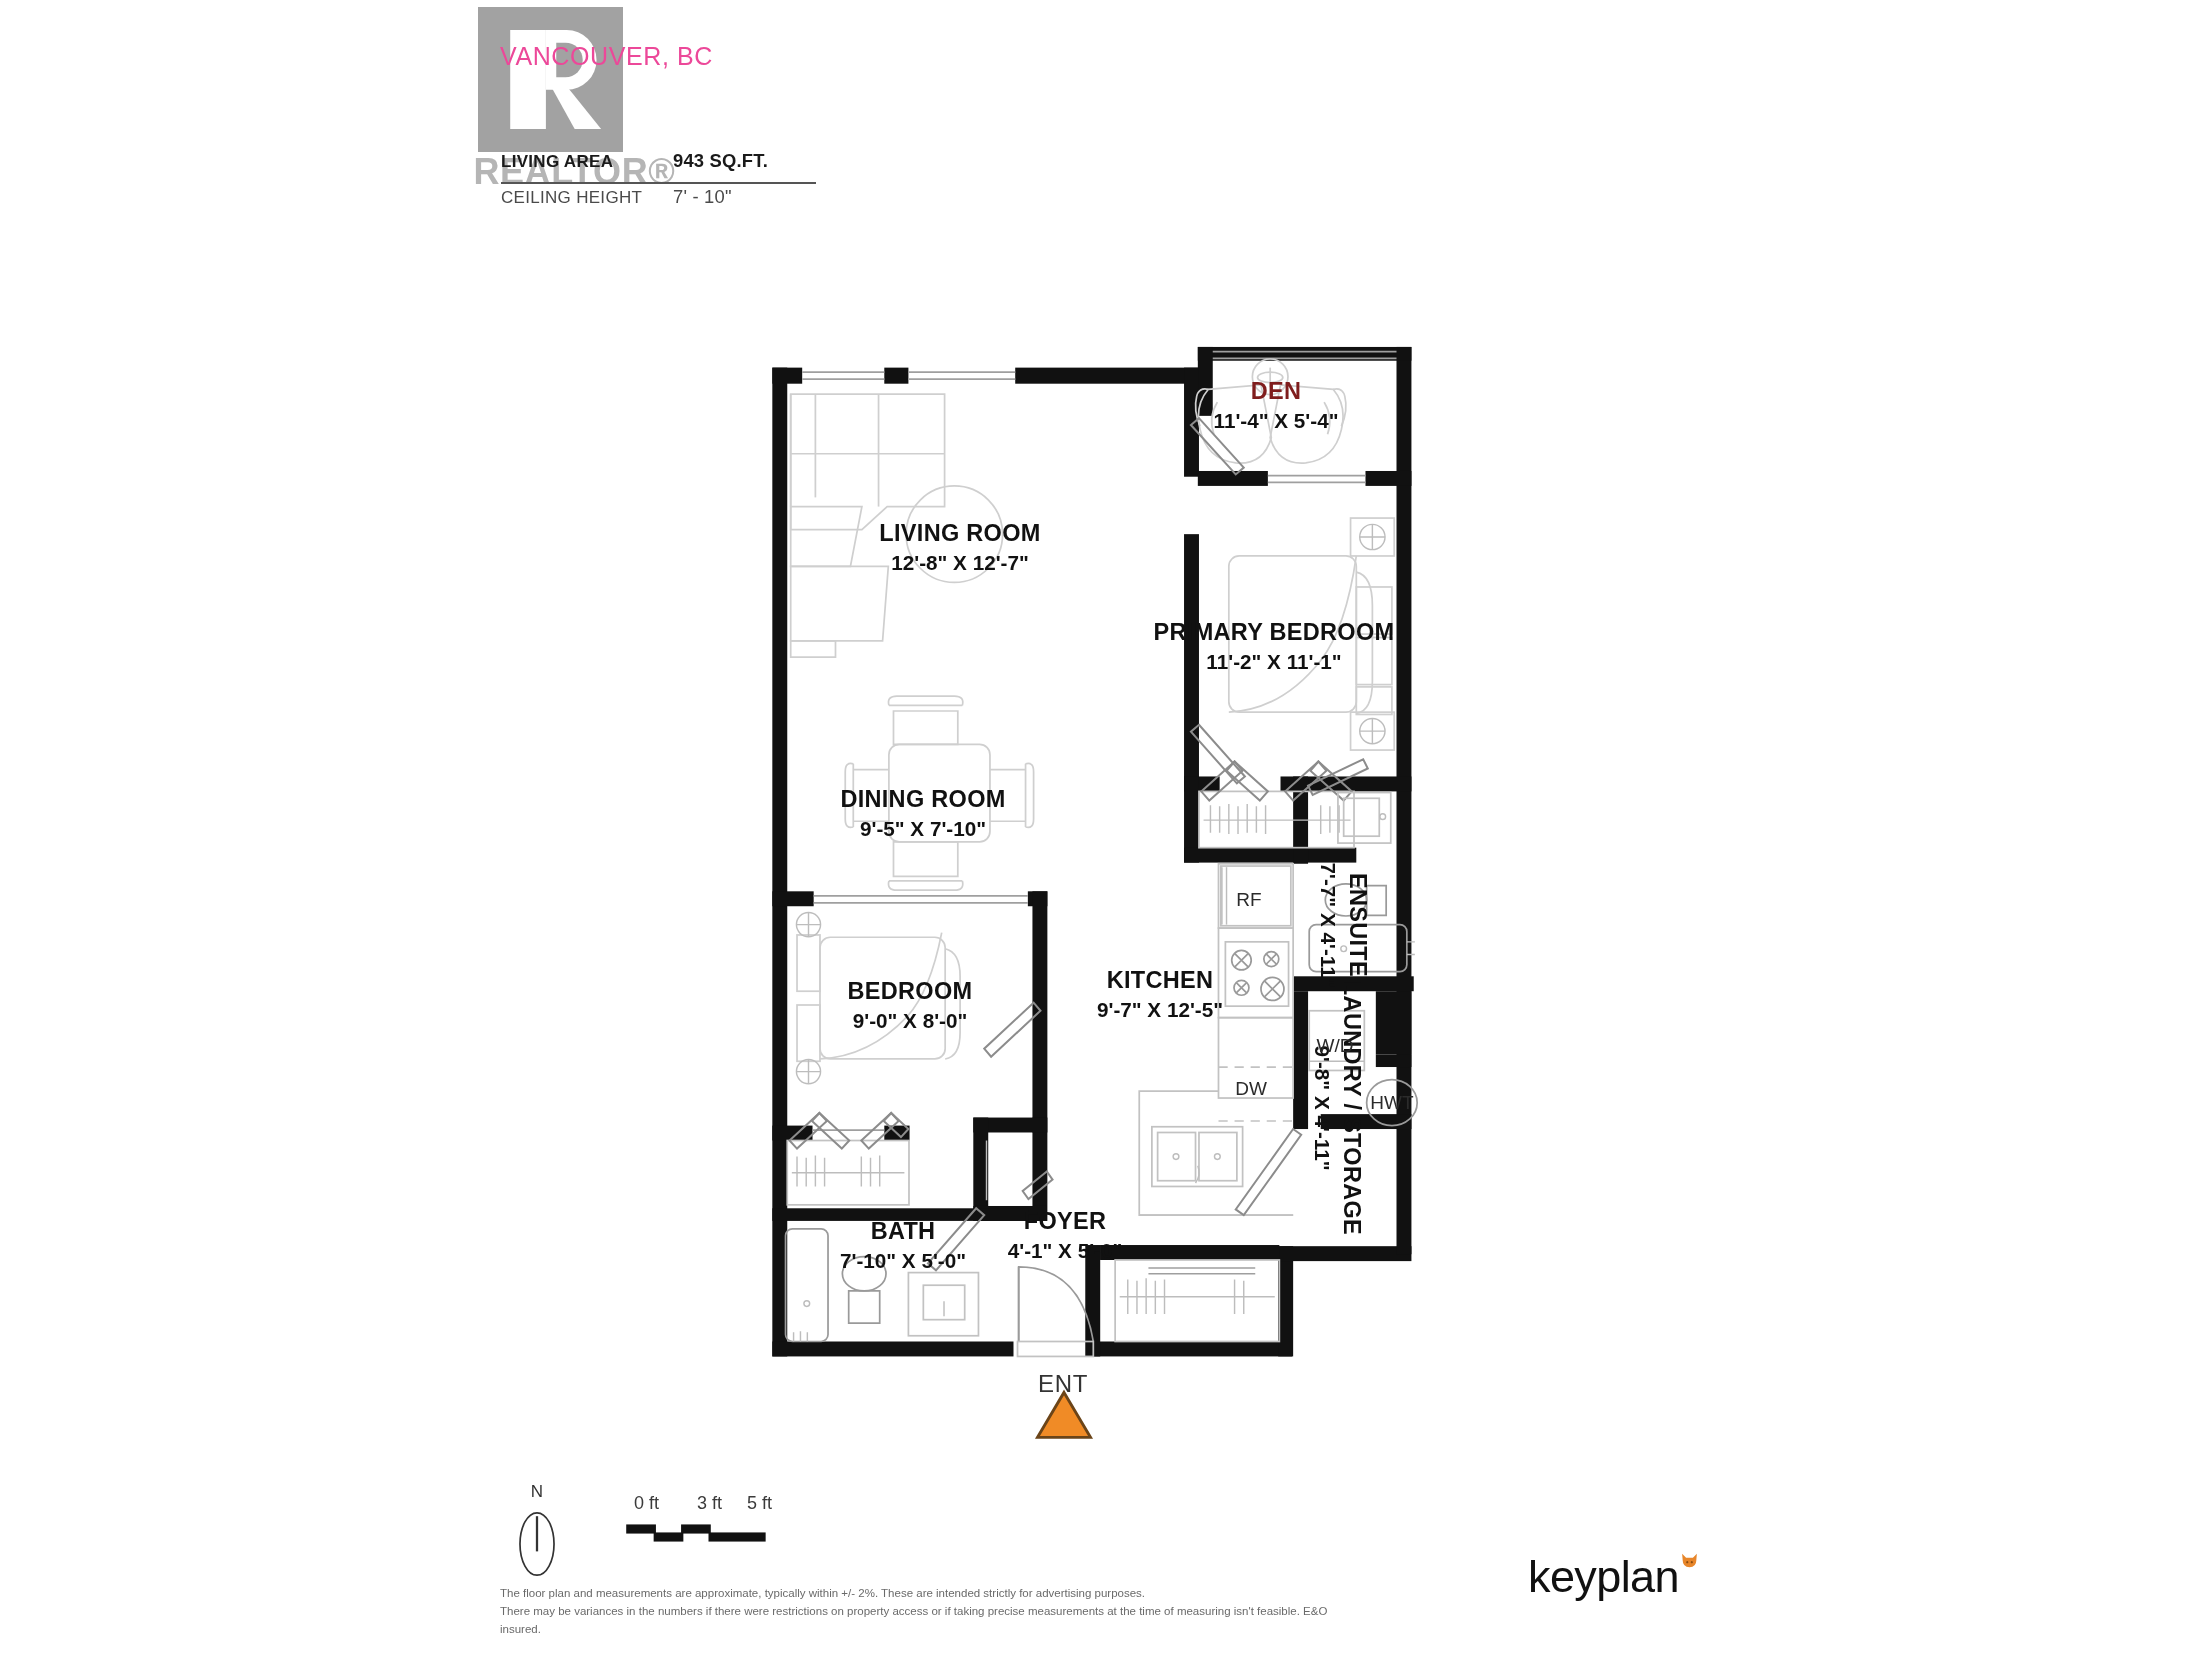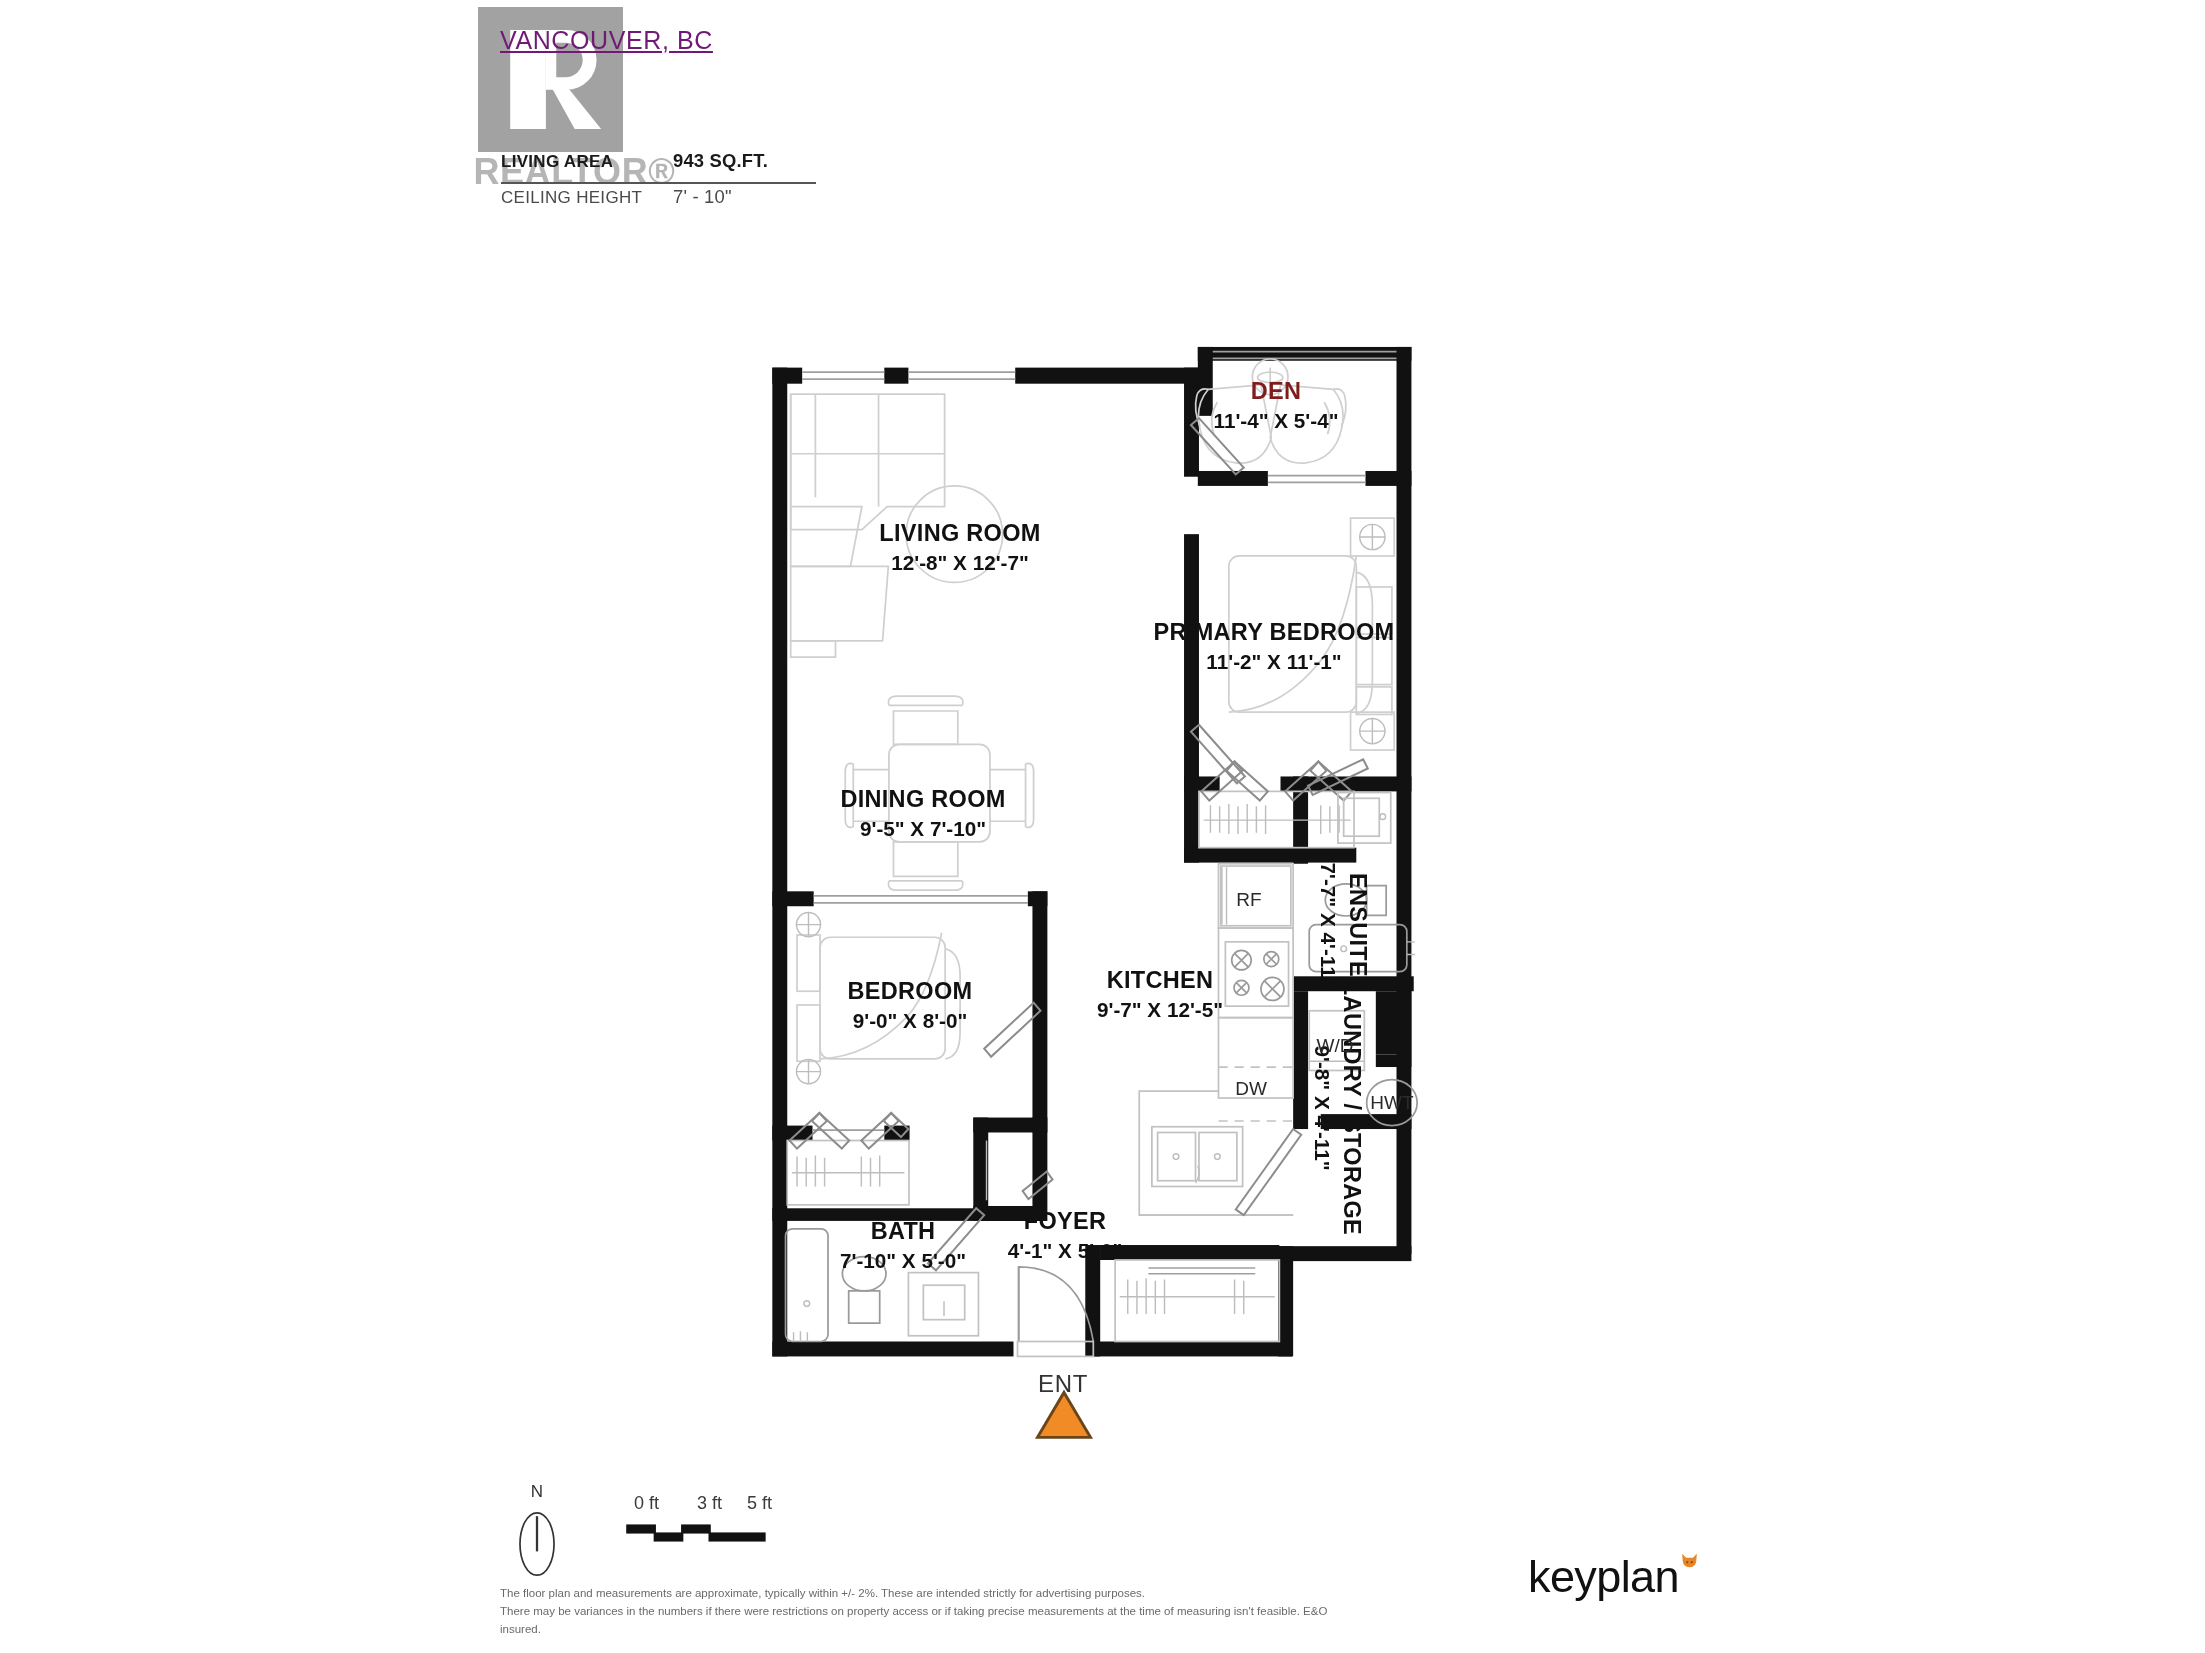--- a/index.html
+++ b/index.html
@@ -3,22 +3,22 @@
 <meta charset="utf-8">
 <style>
   html,body{margin:0;padding:0;background:#ffffff;}
   body{width:2205px;height:1654px;position:relative;overflow:hidden;
        font-family:"Liberation Sans","DejaVu Sans",sans-serif;color:#1a1a1a;}
 
   
   #header{position:absolute;left:500px;top:23px;width:919px;}
   #addr-line1{font-size:38px;font-weight:700;letter-spacing:0.3px;color:#1c1c1c;
               line-height:1.05;white-space:nowrap;}
-  #addr-line2{font-size:25px;font-weight:400;letter-spacing:0.6px;color:#701a75;
-              margin-top:3px;text-decoration:underline;}
+  #addr-line2{font-size:25px;font-weight:400;letter-spacing:0.6px;color:#ec4899;
+              margin-top:19px;}
 
   #spec-table{position:absolute;left:501px;top:150px;width:322px;}
   .spec-row{display:flex;align-items:baseline;height:32px;}
   .spec-key{font-size:17px;font-weight:700;letter-spacing:0.3px;width:172px;}
   .spec-val{font-size:18.4px;font-weight:700;letter-spacing:0.2px;}
   .spec-row.light .spec-key,.spec-row.light .spec-val{font-weight:500;color:#4a4a4a;}
   .spec-rule{height:1.7px;background:#555;width:315px;margin:0 0 2.3px 0;}
 
   
   #realtor-wm{position:absolute;left:478px;top:6.9px;width:145px;height:145px;z-index:0;}

